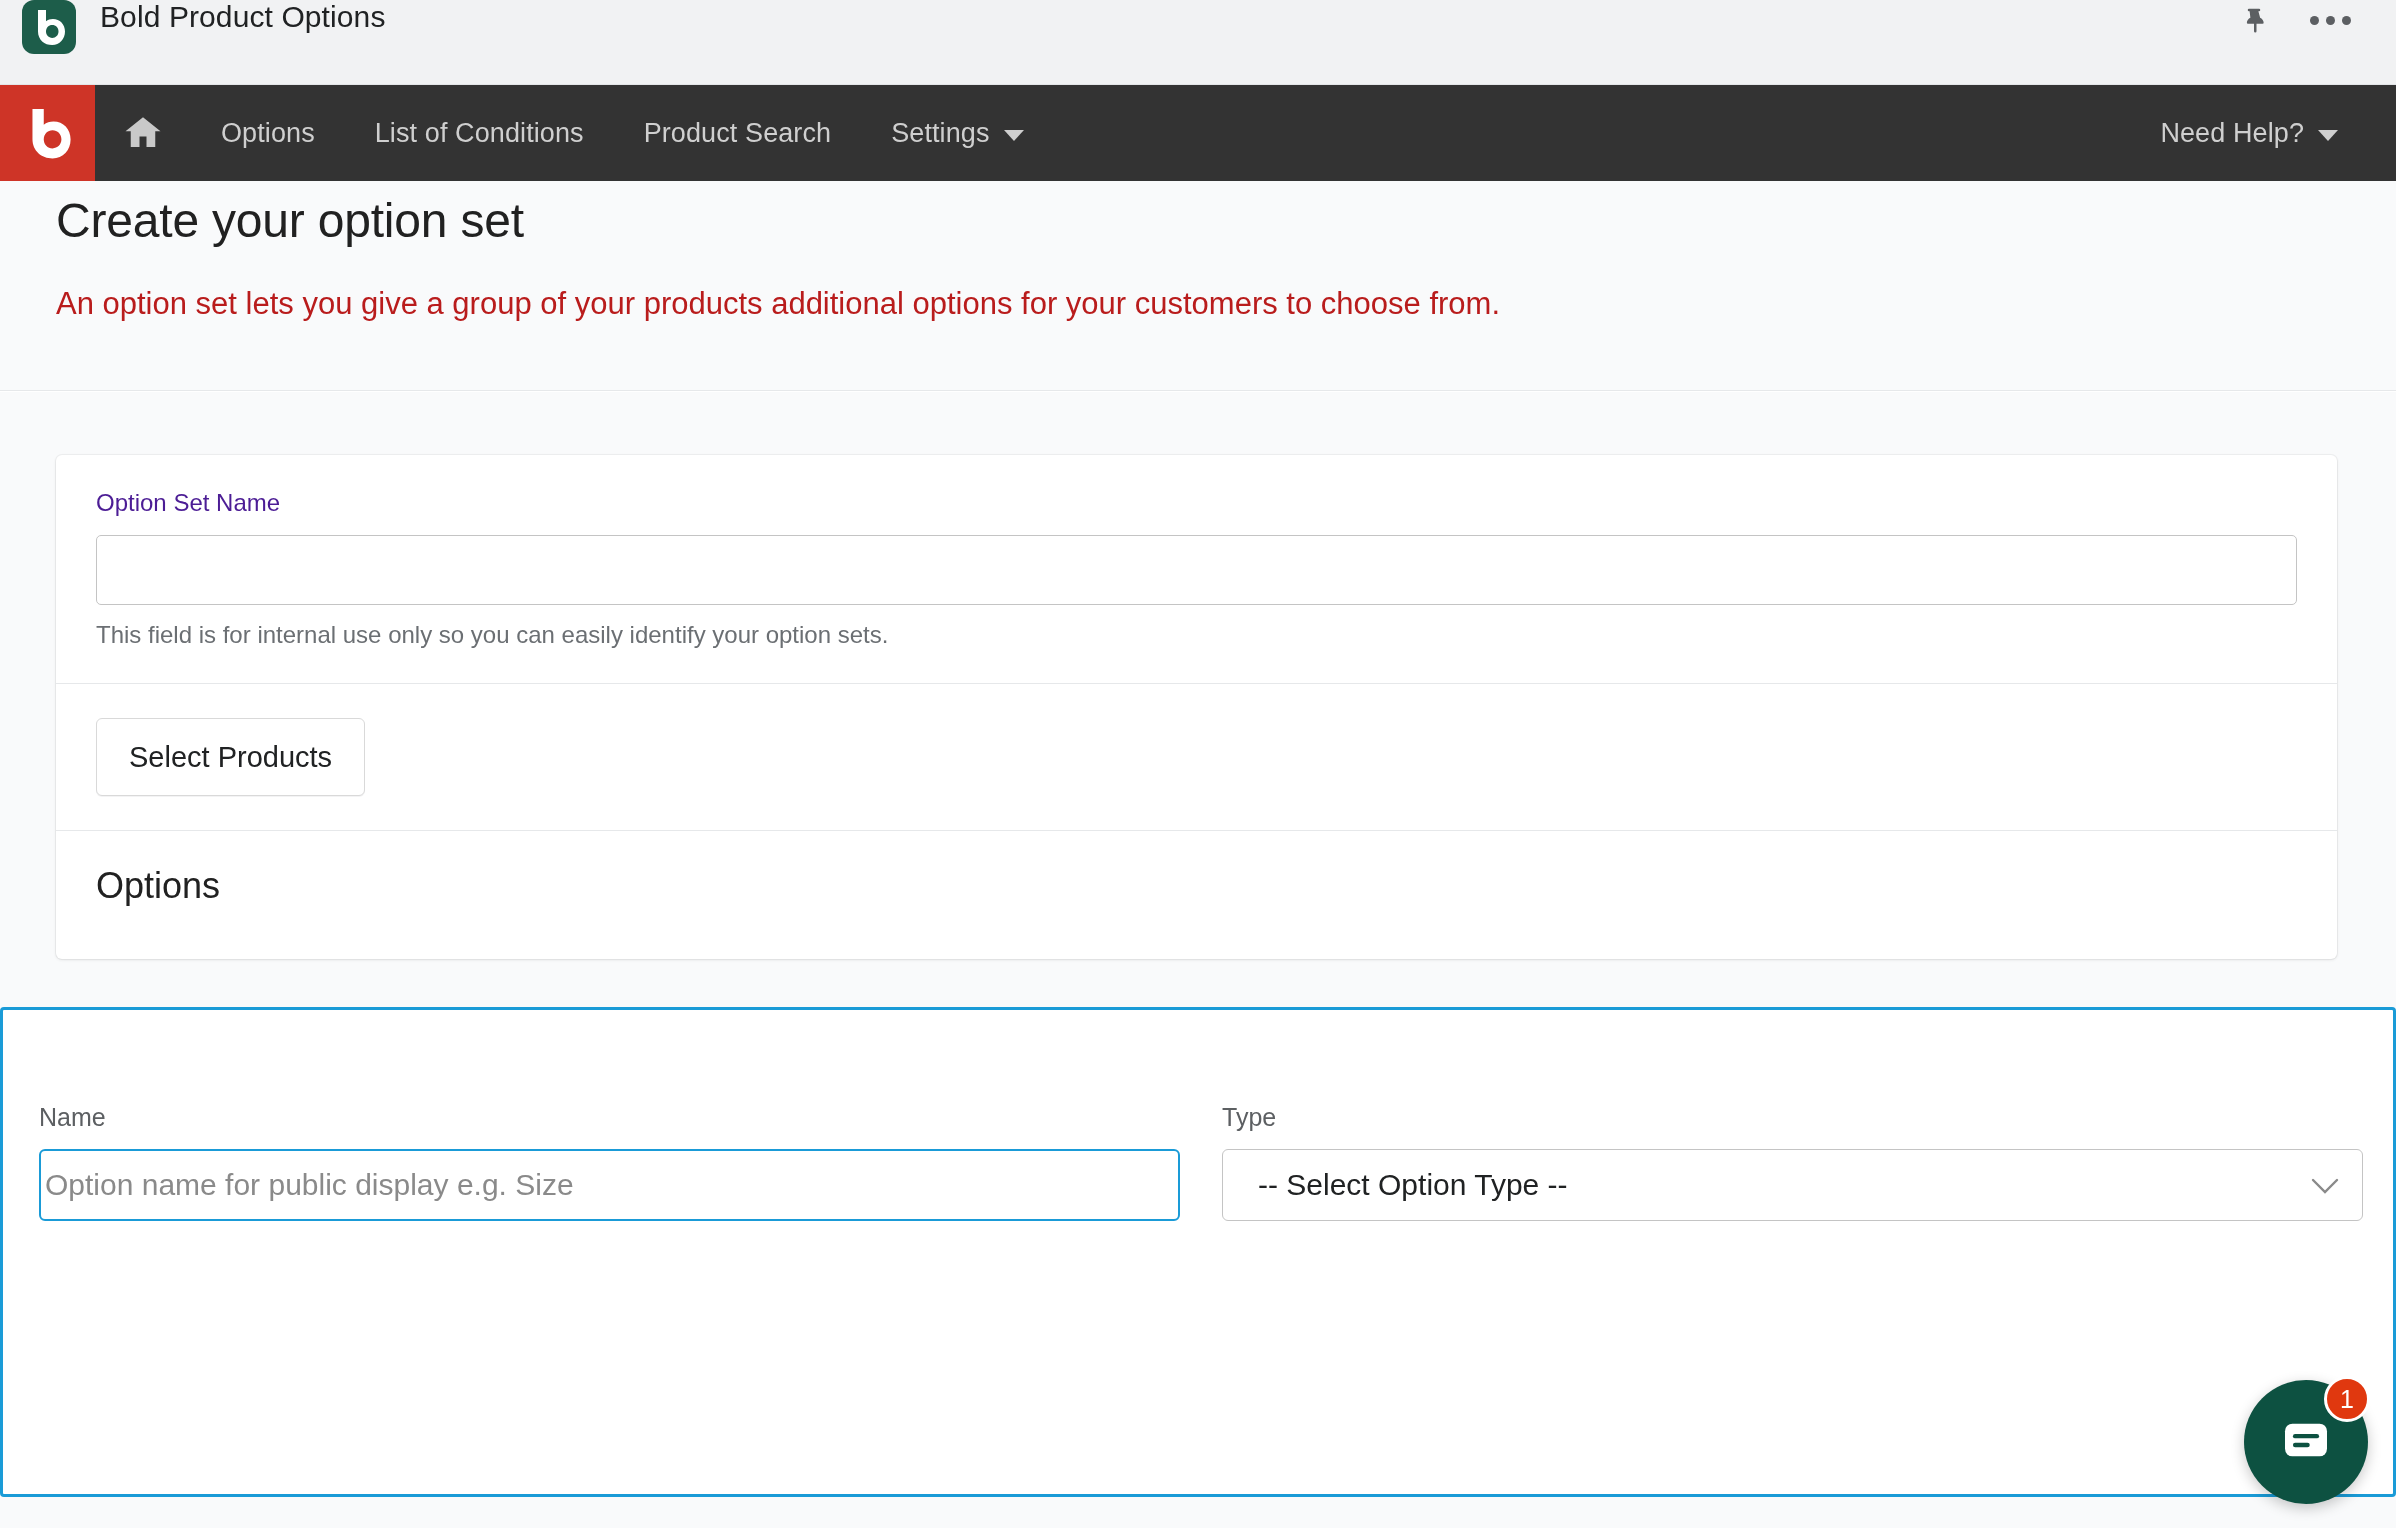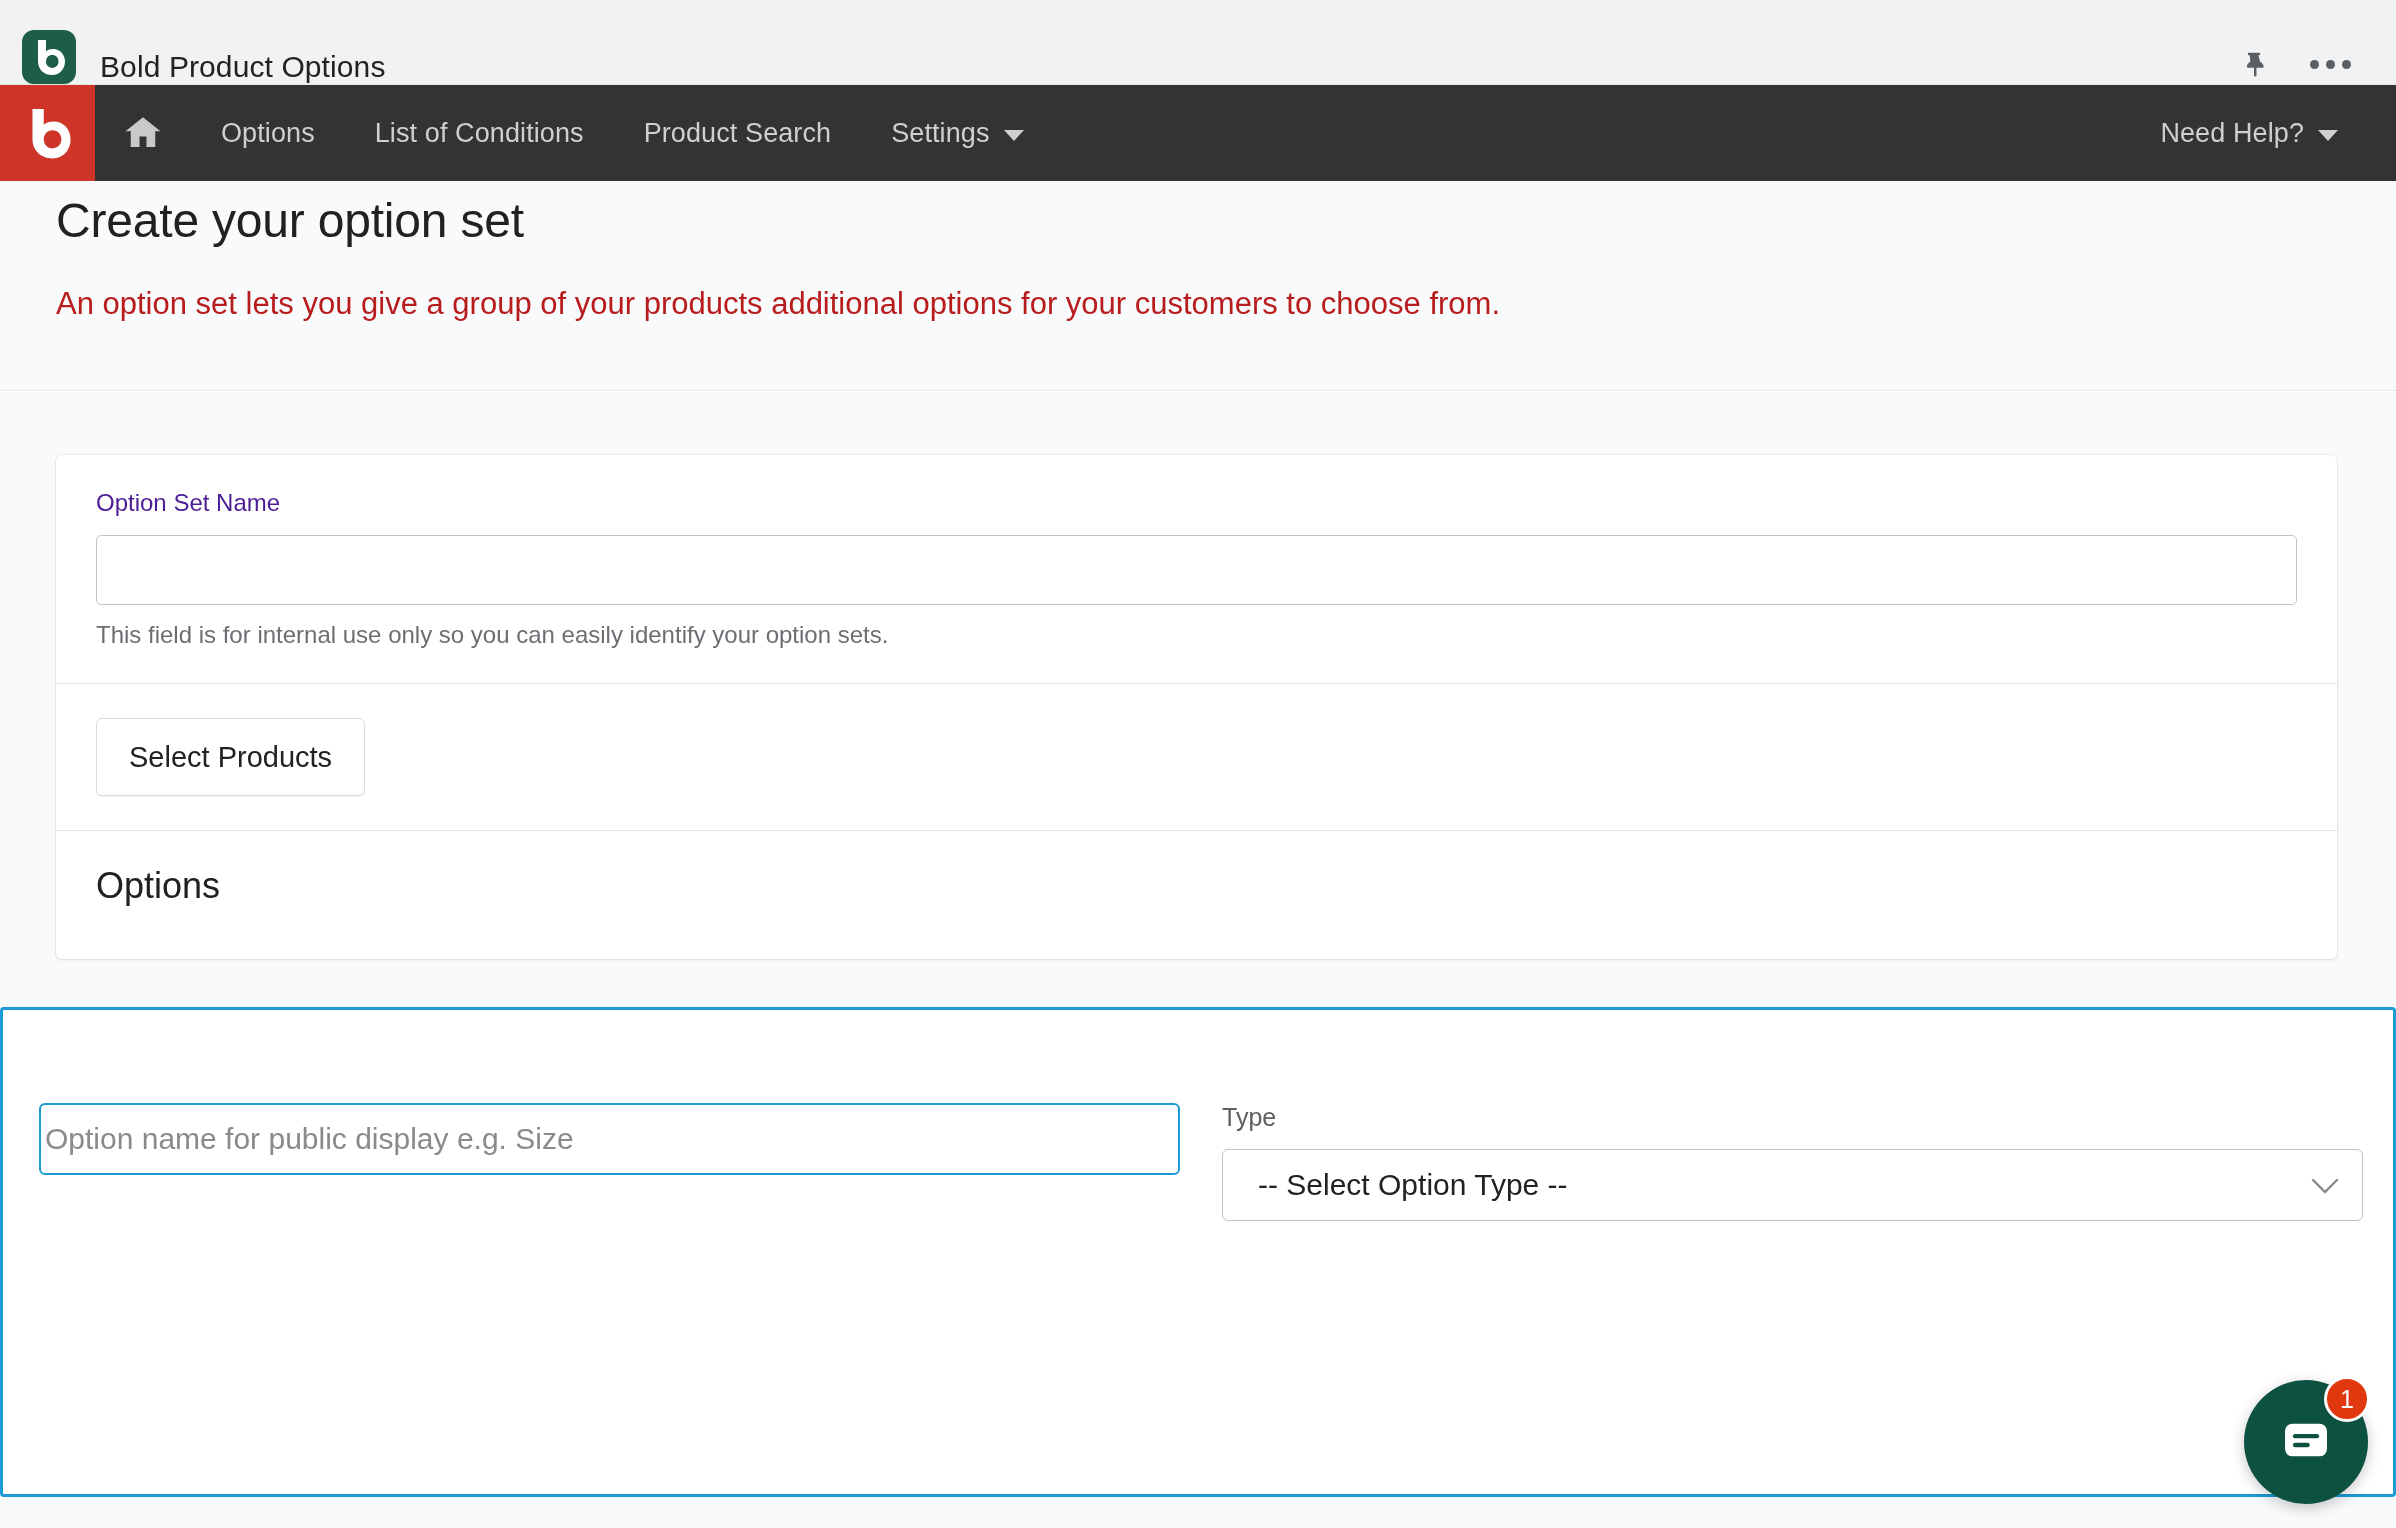--- a/index.html
+++ b/index.html
@@ -11,21 +11,21 @@
     font-family: "Liberation Sans", sans-serif;
   }
 
   
   #app-chrome-bar {
     position: absolute;
     left: 0; top: 0;
     width: 2396px; height: 85px;
     background: #f1f2f3;
     display: flex;
-    align-items: flex-end;
+    align-items: flex-start;
     border-bottom: 1px solid #e3e5e7;
   }
   #app-chrome-logo {
     width: 54px; height: 54px;
     margin-left: 22px;
     background: #1d5d4a;
     border-radius: 12px;
     display: flex; align-items: center; justify-content: center;
     flex: 0 0 auto;
   }
@@ -358,20 +358,21 @@
     </div>
 
   </div>
 
 </div>
 
 <div id="option-panel">
 
   <div id="option-fields">
     <div class="option-field-col">
+      <label class="option-label">Name</label>
       <input id="option-name-input" type="text" placeholder="Option name for public display e.g. Size" style="">
     </div>
     <div class="option-field-col">
       <label class="option-label">Type</label>
       <div id="option-type-select">
         <span>-- Select Option Type --</span>
         <span id="option-type-caret">
           <svg width="30" height="18" viewBox="0 0 30 18" aria-hidden="true">
             <path d="M3 3l12 12L27 3" stroke="#8a8a8a" stroke-width="2.4" fill="none" stroke-linecap="round"></path>
           </svg>

